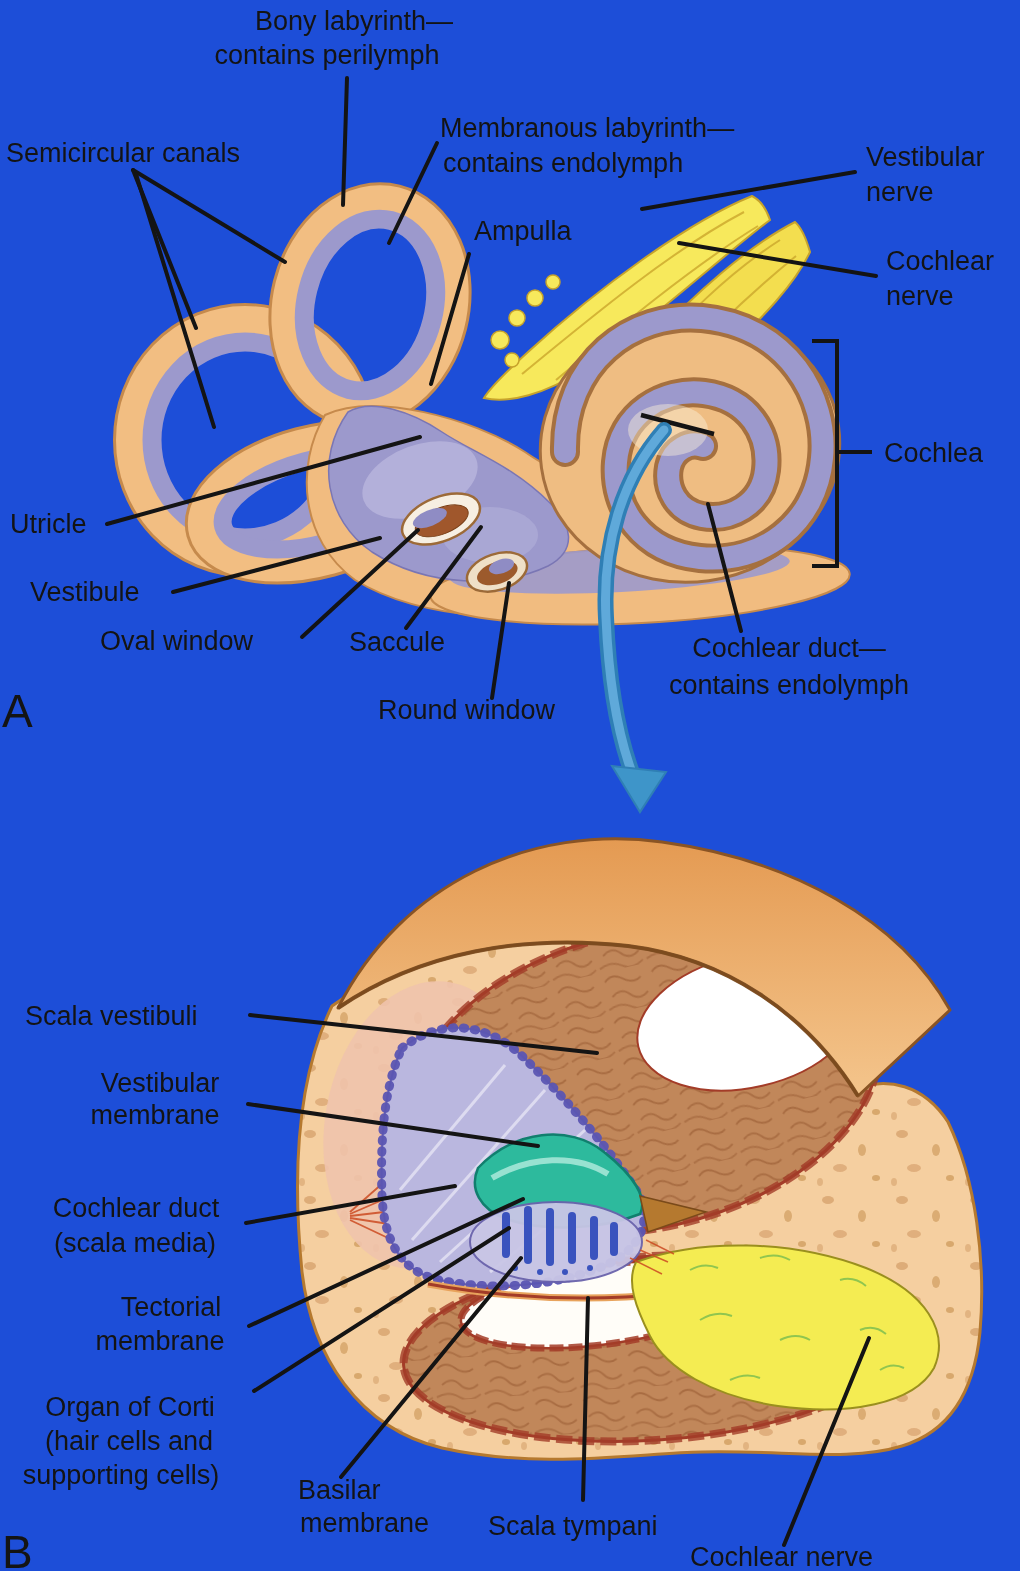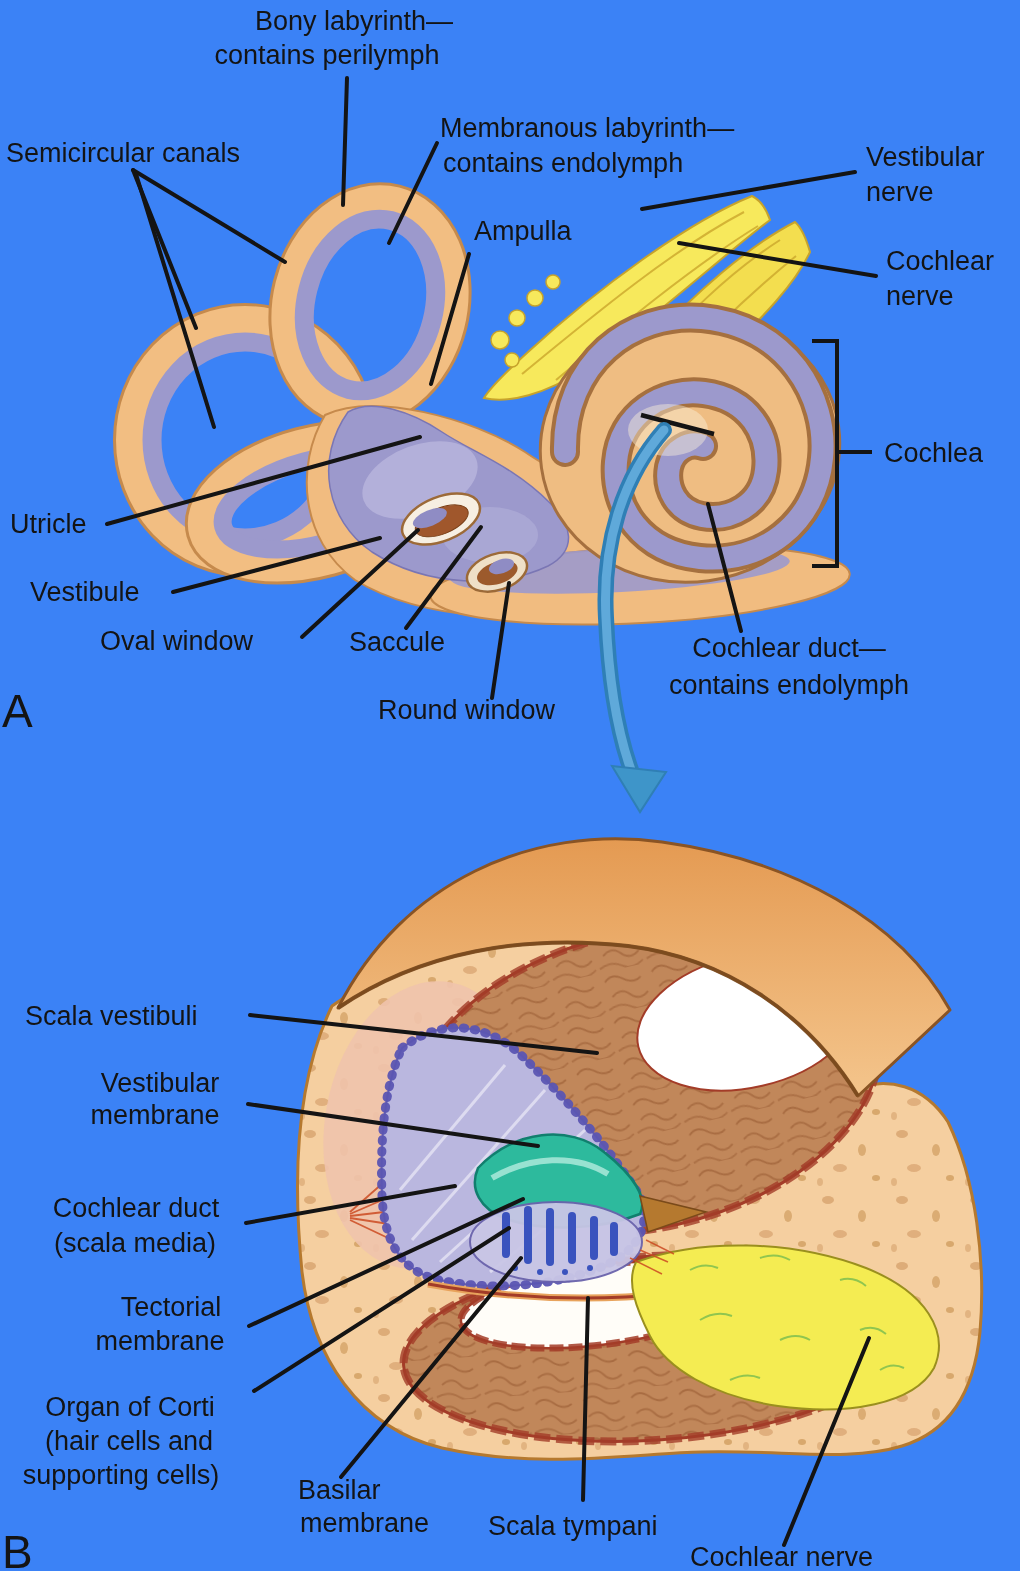--- a/index.html
+++ b/index.html
@@ -1,16 +1,16 @@
 <!DOCTYPE html>
 <html><head>
 <meta charset="utf-8">
 <style>
   html,body{margin:0;padding:0;background:#ffffff;}
-  .fig-wrap{position:relative;width:1020px;height:1571px;background:#3b82f6;overflow:hidden;}
+  .fig-wrap{position:relative;width:1020px;height:1571px;background:#1d4ed8;overflow:hidden;}
   svg{display:block;}
   text{font-family:"Liberation Sans", sans-serif;fill:#141414;}
   .lbl{font-size:27px;}
   .panel-letter{font-size:46px;}
   .leader{stroke:#141414;stroke-width:4;stroke-linecap:round;fill:none;}
 </style>
 </head>
 <body>
 
 <div class="fig-wrap">

